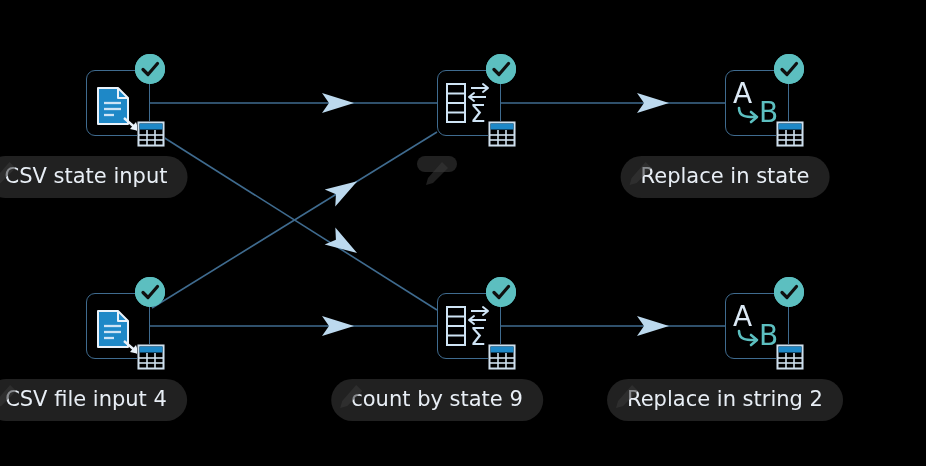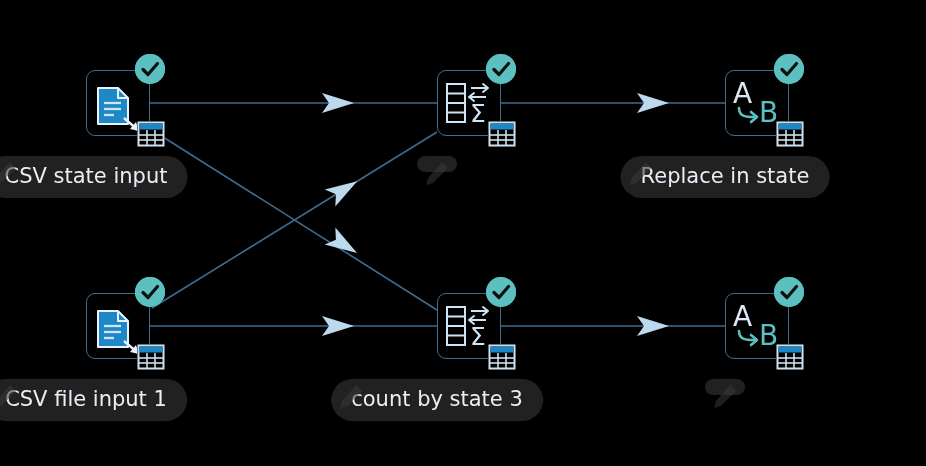--- a/index.html
+++ b/index.html
@@ -219,21 +219,21 @@
     <div class="badge">
       <svg width="30" height="30" viewBox="0 0 30 30">
         <circle cx="15" cy="15" r="15" fill="#5cbfc0"></circle>
         <path d="M8,15.5 L13,20.5 L22.5,9.5" fill="none" stroke="#101010" stroke-width="3.2" stroke-linecap="round" stroke-linejoin="round"></path>
       </svg>
     </div>
     <div class="label">
       <svg class="pencil" viewBox="0 0 26 26">
         <path d="M18,2 L24,8 L9,23 L2,25 L4,18 Z" fill="#3a3a3a"></path>
       </svg>
-      <span>CSV file input 1</span>
+      <span>CSV file input 4</span>
     </div>
   </div>
 
   <div class="node" style="left:437px;top:293px;">
     <div class="nodebox"></div>
     <div class="icon">
       <svg width="64" height="66" viewBox="0 0 64 66">
         <rect x="10" y="14" width="18" height="38" fill="none" stroke="#cfe4f5" stroke-width="2"></rect>
         <line x1="10" y1="23.5" x2="28" y2="23.5" stroke="#cfe4f5" stroke-width="2"></line>
         <line x1="10" y1="33" x2="28" y2="33" stroke="#cfe4f5" stroke-width="2"></line>
@@ -258,21 +258,21 @@
     <div class="badge">
       <svg width="30" height="30" viewBox="0 0 30 30">
         <circle cx="15" cy="15" r="15" fill="#5cbfc0"></circle>
         <path d="M8,15.5 L13,20.5 L22.5,9.5" fill="none" stroke="#101010" stroke-width="3.2" stroke-linecap="round" stroke-linejoin="round"></path>
       </svg>
     </div>
     <div class="label">
       <svg class="pencil" viewBox="0 0 26 26">
         <path d="M18,2 L24,8 L9,23 L2,25 L4,18 Z" fill="#3a3a3a"></path>
       </svg>
-      <span>count by state 3</span>
+      <span>count by state 9</span>
     </div>
   </div>
 
   <div class="node" style="left:725px;top:293px;">
     <div class="nodebox"></div>
     <div class="icon">
       <svg width="64" height="66" viewBox="0 0 64 66">
         <text x="8" y="33" font-family="DejaVu Sans, sans-serif" font-size="28" fill="#dce9f5">A</text>
         <text x="34" y="52" font-family="DejaVu Sans, sans-serif" font-size="28" fill="#5cbfc0">B</text>
         <path d="M14,38 C14,47 22,47 29,47" fill="none" stroke="#5cbfc0" stroke-width="2.6" stroke-linecap="round"></path>
@@ -292,16 +292,17 @@
     <div class="badge">
       <svg width="30" height="30" viewBox="0 0 30 30">
         <circle cx="15" cy="15" r="15" fill="#5cbfc0"></circle>
         <path d="M8,15.5 L13,20.5 L22.5,9.5" fill="none" stroke="#101010" stroke-width="3.2" stroke-linecap="round" stroke-linejoin="round"></path>
       </svg>
     </div>
     <div class="label">
       <svg class="pencil" viewBox="0 0 26 26">
         <path d="M18,2 L24,8 L9,23 L2,25 L4,18 Z" fill="#3a3a3a"></path>
       </svg>
+      <span>Replace in string 2</span>
     </div>
   </div>
 
 </div>
 
 </body></html>

